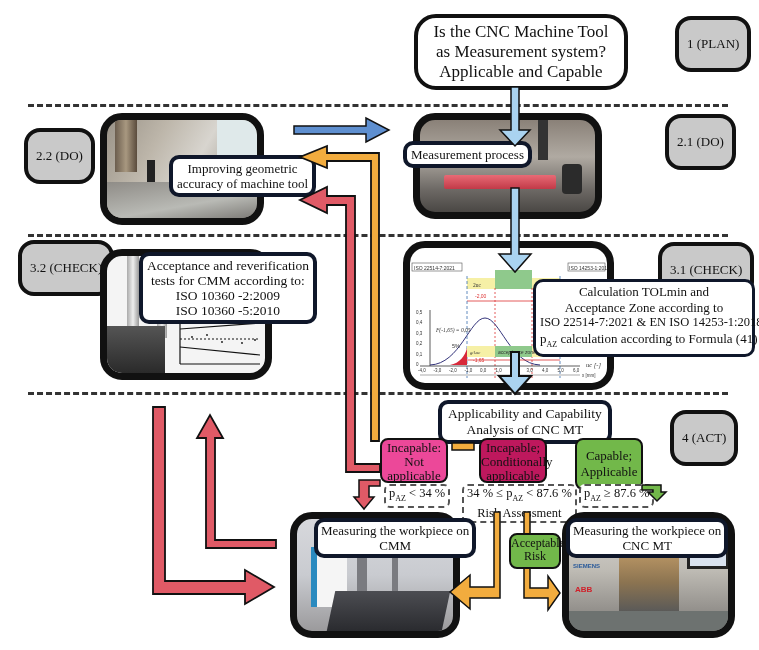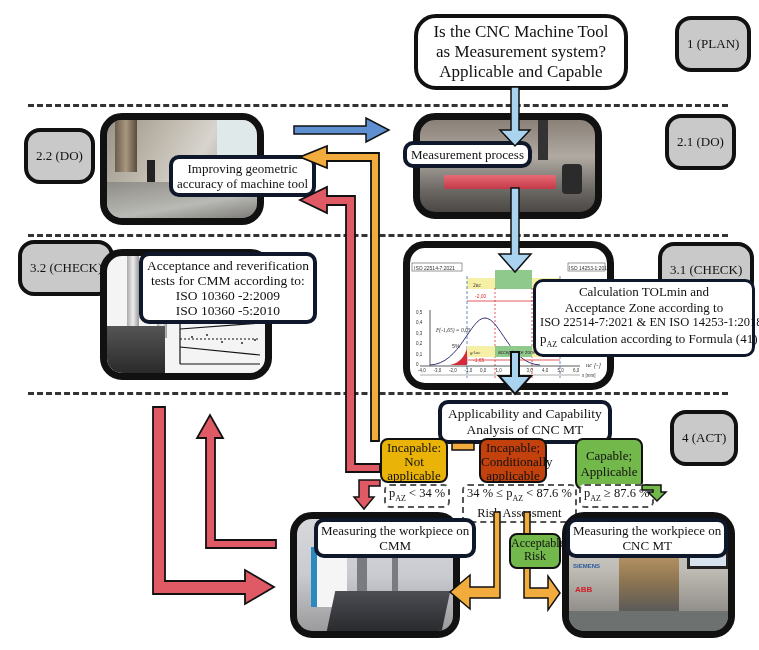--- a/index.html
+++ b/index.html
@@ -139,26 +139,26 @@
   <div>Acceptance Zone according to</div>
   <div style="white-space:nowrap; font-size:12.5px;">ISO 22514-7:2021 &amp; EN ISO 14253-1:2018</div>
   <div style="white-space:nowrap;"><span>p</span><sub>AZ</sub><span> calculation according to Formula (41)</span></div>
 </div>
 
 <div class="label" style="left:438px; top:400px; font-size:13.5px; line-height:16px; padding:2px 6px; border-radius:10px;">
   <div>Applicability and Capability</div>
   <div>Analysis of CNC MT</div>
 </div>
 
-<div class="result" style="left:380px; top:438px; width:64px; height:40px; padding-top:1px; background:#eab308; line-height:14px;">
+<div class="result" style="left:380px; top:438px; width:64px; height:40px; padding-top:1px; background:#ec4899; line-height:14px;">
   <div>Incapable:</div>
   <div>Not</div>
   <div>applicable</div>
 </div>
-<div class="result" style="left:479px; top:438px; width:64px; height:40px; padding-top:1px; background:#c2410c; line-height:14px;">
+<div class="result" style="left:479px; top:438px; width:64px; height:40px; padding-top:1px; background:#be185d; line-height:14px;">
   <div>Incapable;</div>
   <div>Conditionally</div>
   <div>applicable</div>
 </div>
 <div class="result" style="left:575px; top:438px; width:64px; height:40px; background:#72b84a; line-height:16px; padding-top:8px;">
   <div>Capable;</div>
   <div>Applicable</div>
 </div>
 
 <div class="cond" style="left:384px; top:484px;">

